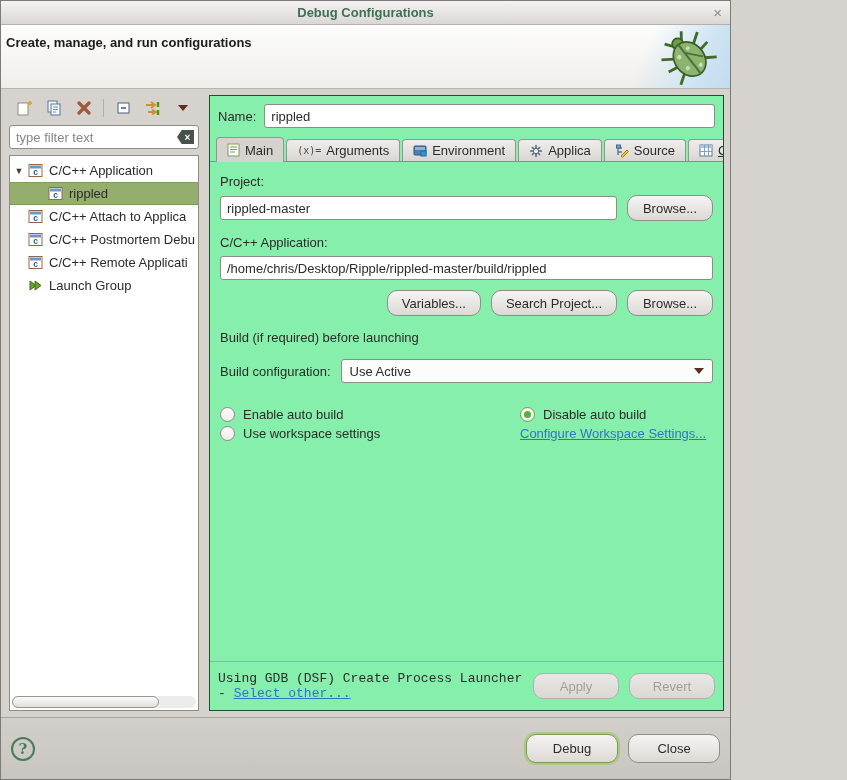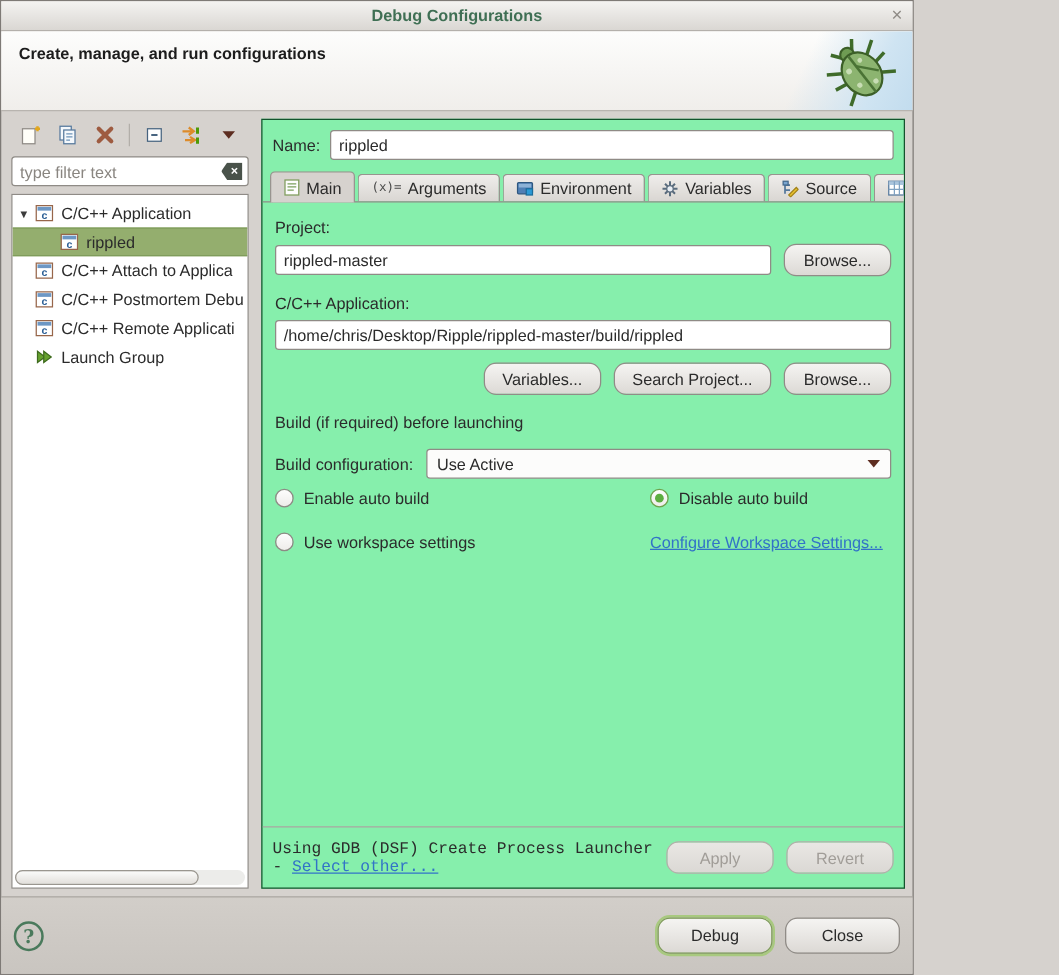--- a/index.html
+++ b/index.html
@@ -29,21 +29,21 @@
     position: absolute; right: 8px; top: 1px;
     font-size: 15px; color: #8f8b86; cursor: pointer; line-height: 22px;
   }
   
   .header {
     height: 64px; flex: 0 0 64px;
     background: linear-gradient(#fdfdfc, #f0eeeb);
     border-bottom: 1px solid #b8b4af;
     position: relative; overflow: hidden;
   }
-  .header .htitle { position: absolute; left: 14px; top: 10px; font-weight: bold; color: #1c1c1c; }
+  .header .htitle { position: absolute; left: 5px; top: 10px; font-weight: bold; color: #1c1c1c; }
   .bug-corner {
     position: absolute; right: 0; top: 0; width: 130px; height: 64px;
     background: linear-gradient(115deg, rgba(207,228,242,0) 35%, #cfe4f2 75%, #c2dcee 100%);
   }
   .bug { position: absolute; right: 14px; top: 4px; transform: rotate(-38deg); }
   
   .main { flex: 1 1 auto; display: flex; padding: 6px; gap: 8px; overflow: hidden; }
   .left { width: 194px; flex: 0 0 194px; display: flex; flex-direction: column; }
   
   .toolbar { height: 28px; display: flex; align-items: center; gap: 8px; padding: 2px 4px 4px 6px; }
@@ -116,21 +116,21 @@
   button.btn:disabled { color: #a19d98; background: linear-gradient(#e9e7e4, #dbd8d4); border-color: #b3afaa; cursor: default; }
   .btnrow { display: flex; justify-content: flex-end; gap: 10px; margin-top: 10px; }
   .section-gap { height: 14px; }
   .combo {
     flex: 1; height: 24px; background: #fcfcfb; border: 1px solid #8f8b86; border-radius: 3px;
     display: flex; align-items: center; padding: 0 8px; cursor: pointer;
   }
   .combo .cgrow { flex: 1; }
   .combo-arrow { width: 0; height: 0; border-left: 5px solid transparent; border-right: 5px solid transparent; border-top: 6px solid #5d2d20; }
   
-  .radiogrid { display: grid; grid-template-columns: 300px 1fr; row-gap: 20px; margin-top: 8px; }
+  .radiogrid { display: grid; grid-template-columns: 300px 1fr; row-gap: 4px; margin-top: 24px; }
   .radio { display: flex; align-items: center; gap: 8px; cursor: pointer; }
   .rdot {
     width: 15px; height: 15px; border-radius: 50%;
     border: 1px solid #8e8a85; background: linear-gradient(#fdfdfd, #eeecea);
     display: flex; align-items: center; justify-content: center;
   }
   .radio.selected .rdot { border-color: #6fa24d; }
   .radio.selected .rdot::after { content: ""; width: 7px; height: 7px; border-radius: 50%; background: #5bad3f; }
   a.link { color: #3273c7; text-decoration: underline; cursor: pointer; }
   
@@ -332,21 +332,21 @@
               <rect x="2" y="3" width="10" height="3" fill="#8db2d6"></rect>
               <rect x="8" y="7" width="5" height="5" fill="#2b9ad6" stroke="#1b6c9a"></rect>
             </svg>
           <span>Environment</span>
         </div>
         <div class="tab">
           <svg width="14" height="14" viewBox="0 0 14 14">
               <path d="M7 1 V13 M1 7 H13 M3 3 L11 11 M11 3 L3 11" stroke="#5a6c7e" stroke-width="1.6"></path>
               <circle cx="7" cy="7" r="2.6" fill="#e8eef4" stroke="#5a6c7e"></circle>
             </svg>
-          <span>Variables</span>
+          <span>Applica</span>
         </div>
         <div class="tab">
           <svg width="14" height="14" viewBox="0 0 14 14">
               <path d="M3 2 V11 M3 4 H7 M3 8 H7" stroke="#55789c" stroke-width="1.4" fill="none"></path>
               <rect x="1.5" y="1" width="4" height="3" fill="#7aa6d0" stroke="#44688c"></rect>
               <path d="M6 12 L12 6 L13.5 7.5 L7.5 13.5 Z" fill="#e9c22d" stroke="#a3831b"></path>
             </svg>
           <span>Source</span>
         </div>
         <div class="tab">

